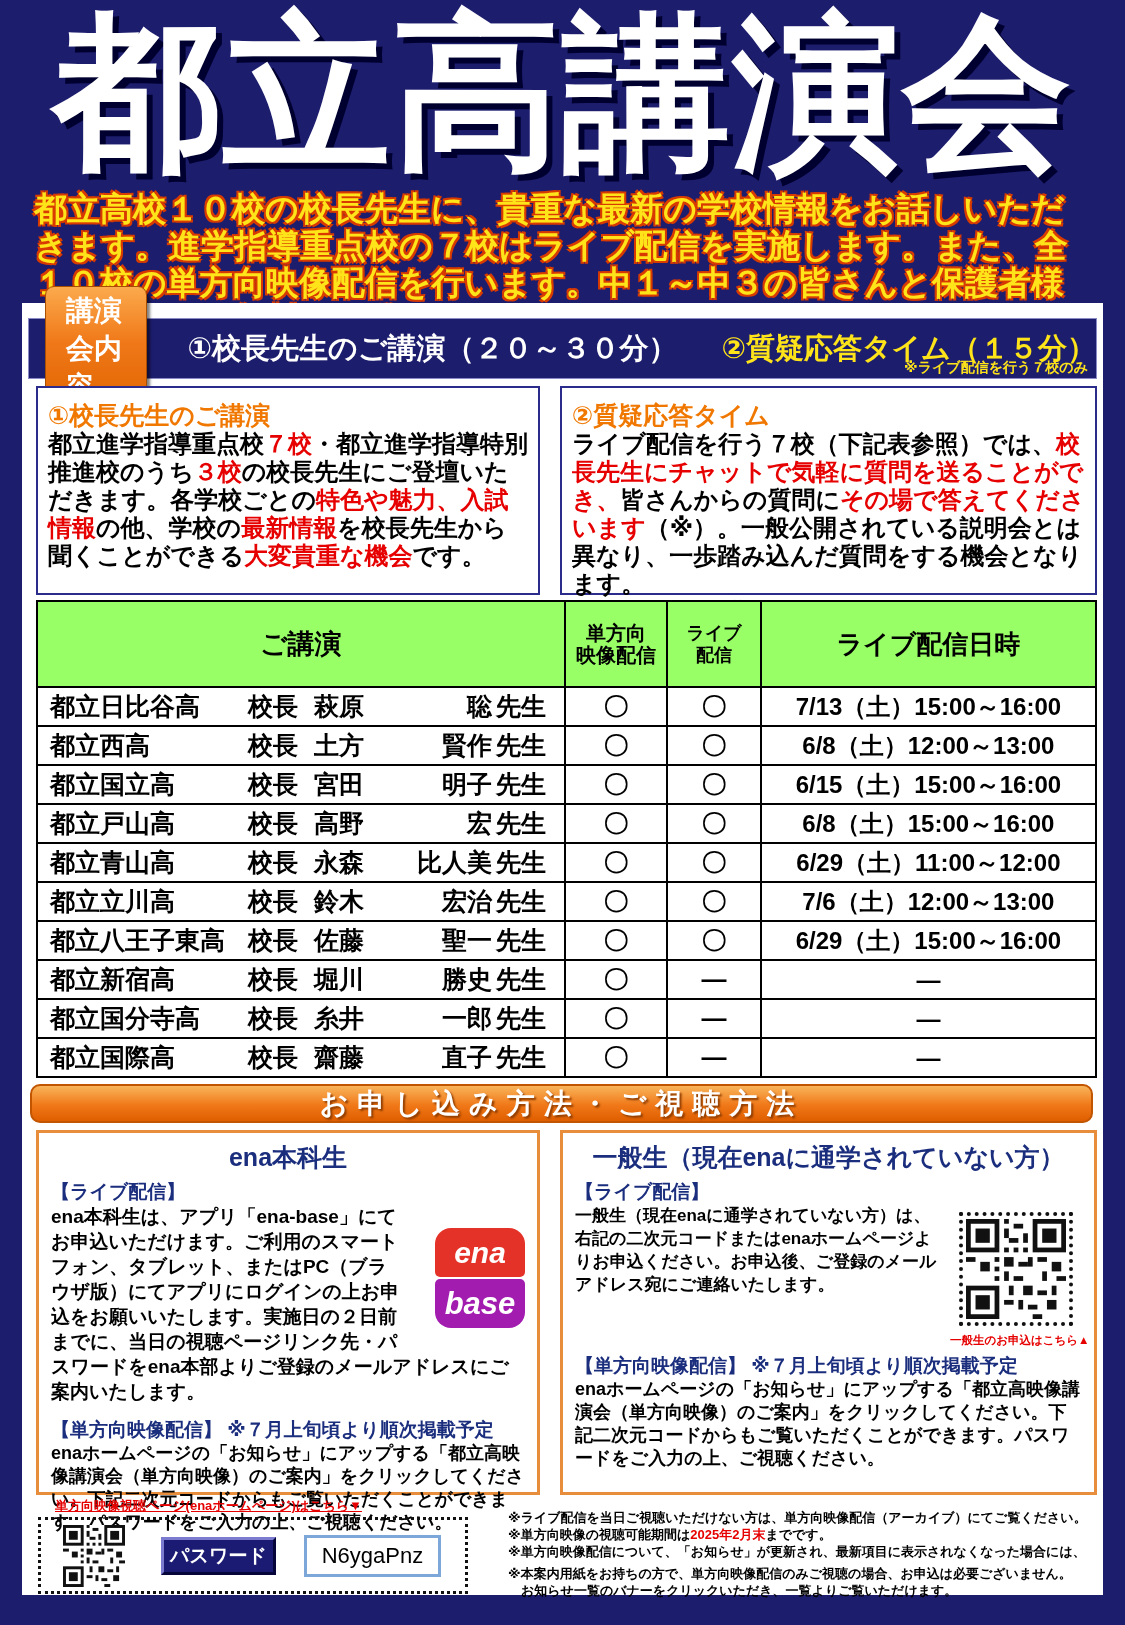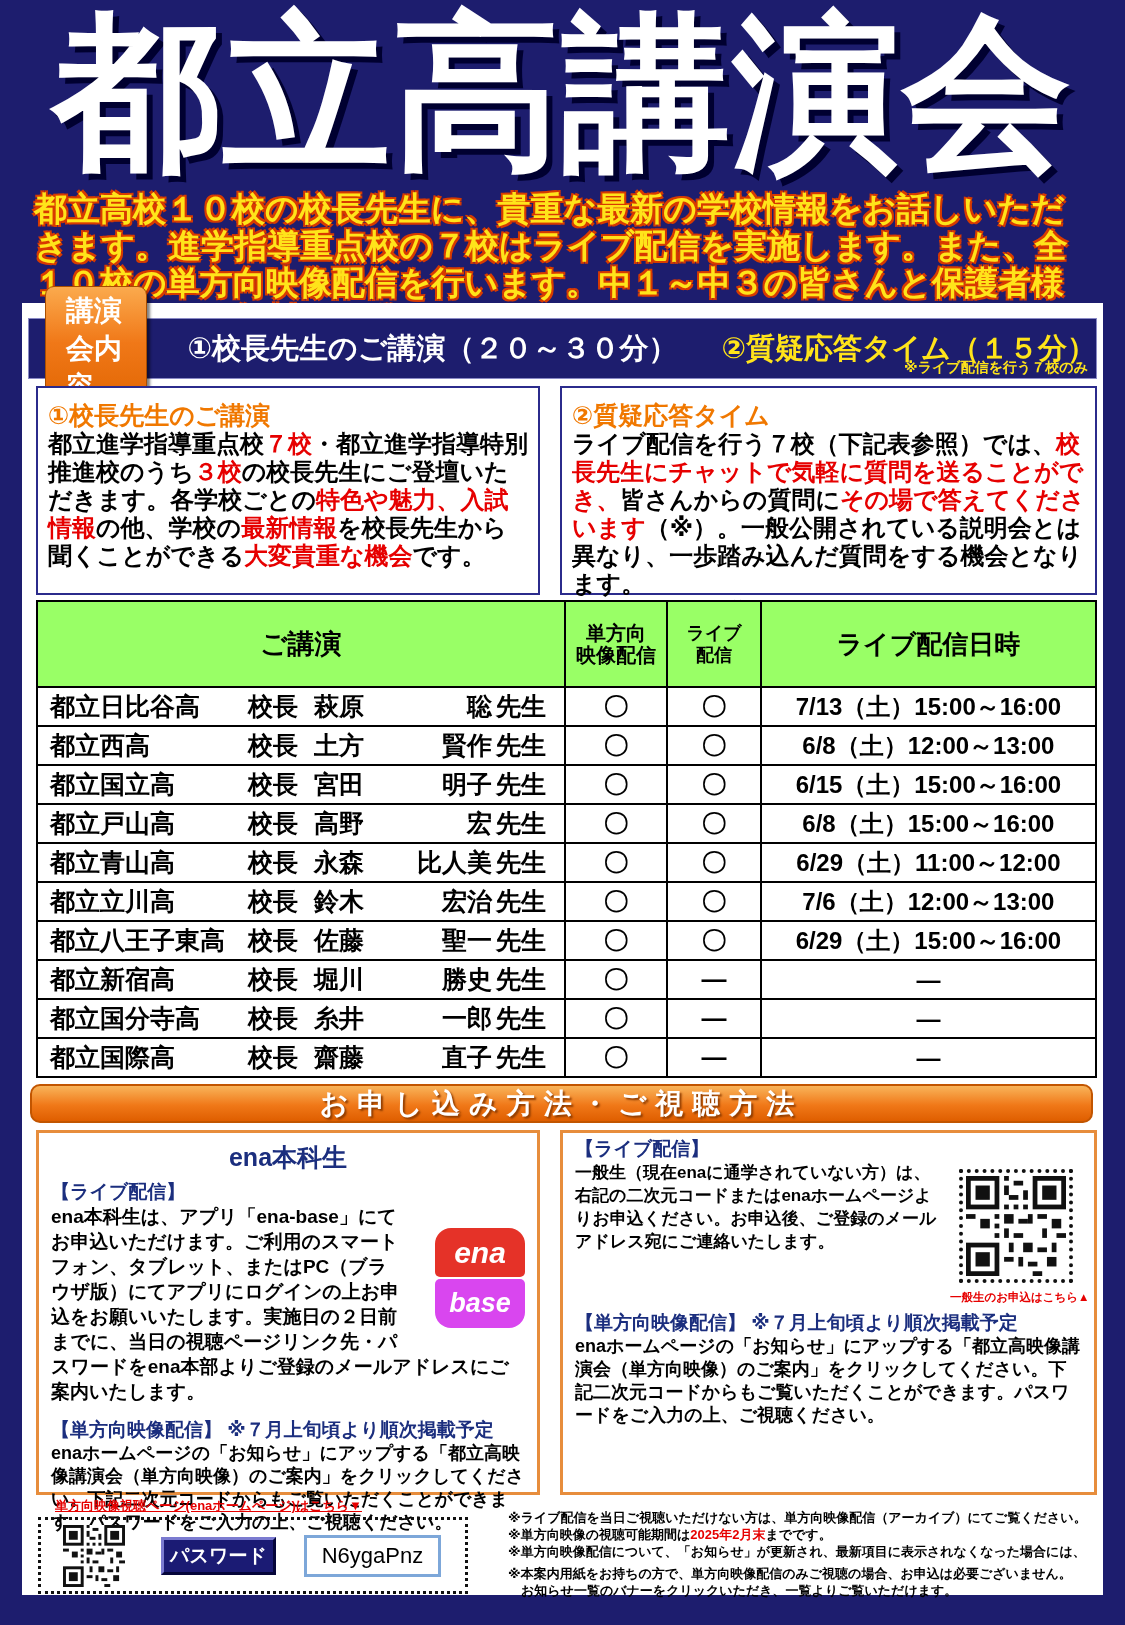--- a/index.html
+++ b/index.html
@@ -72,21 +72,21 @@
   .sec-head{color:#1b2e7e;font-size:19px;font-weight:bold;line-height:24px;}
   .sec-head.uni{margin-top:14px;clear:both;}
   .sec-body{font-size:19px;font-weight:bold;color:#000;line-height:25px;}
   .sec-body.small{font-size:17px;line-height:23px;}
   .sec-body.uni-text{font-size:18px;line-height:23px;}
 
   .ena-logo{float:right;width:90px;margin:24px 0 4px 10px;padding-left:20px;}
   .ena-top,.ena-bot{height:49px;display:flex;align-items:center;justify-content:center;
     color:#fff;font-weight:bold;font-style:italic;}
   .ena-top{background:#e53228;border-radius:16px 16px 5px 5px;font-size:30px;margin-bottom:2px;}
-  .ena-bot{background:#d946ef;border-radius:5px 5px 16px 16px;font-size:27px;}
+  .ena-bot{background:#a21caf;border-radius:5px 5px 16px 16px;font-size:31px;}
 
   .qr-float{float:right;width:132px;margin:8px 0 2px 6px;text-align:center;}
   .qr-frame{width:100px;height:100px;border:4px dotted #111;padding:3px;margin:0 auto;}
   .qr-frame svg{width:100%;height:100%;display:block;}
   .qr-caption{color:#e60000;font-size:11.5px;font-weight:bold;margin-top:3px;white-space:nowrap;}
 
   
   .watch-label{position:absolute;left:33px;top:1194px;color:#e60000;font-size:13px;
     font-weight:bold;text-decoration:underline;}
   .dotted-box{position:absolute;left:16px;top:1214px;width:430px;height:77px;
@@ -348,20 +348,21 @@
           <div class="ena-top">ena</div>
           <div class="ena-bot">base</div>
         </div>
         <span>ena本科生は、アプリ「ena-base」にてお申込いただけます。ご利用のスマートフォン、タブレット、またはPC（ブラウザ版）にてアプリにログインの上お申込をお願いいたします。実施日の２日前までに、当日の視聴ページリンク先・パスワードをena本部よりご登録のメールアドレスにご案内いたします。</span>
       </div>
       <div class="sec-head uni">【単方向映像配信】 ※７月上旬頃より順次掲載予定</div>
       <div class="sec-body uni-text">enaホームページの「お知らせ」にアップする「都立高映像講演会（単方向映像）のご案内」をクリックしてください。下記二次元コードからもご覧いただくことができます。パスワードをご入力の上、ご視聴ください。</div>
     </div>
 
     <div class="apply-box" id="bbox2">
+      <div class="apply-title">一般生（現在enaに通学されていない方）</div>
       <div class="sec-head">【ライブ配信】</div>
       <div class="sec-body small">
         <div class="qr-float">
           <div class="qr-frame">
             <svg viewBox="0 0 21 21">
                 <use href="#qr"></use>
               </svg>
           </div>
           <div class="qr-caption">一般生のお申込はこちら▲</div>
         </div>

